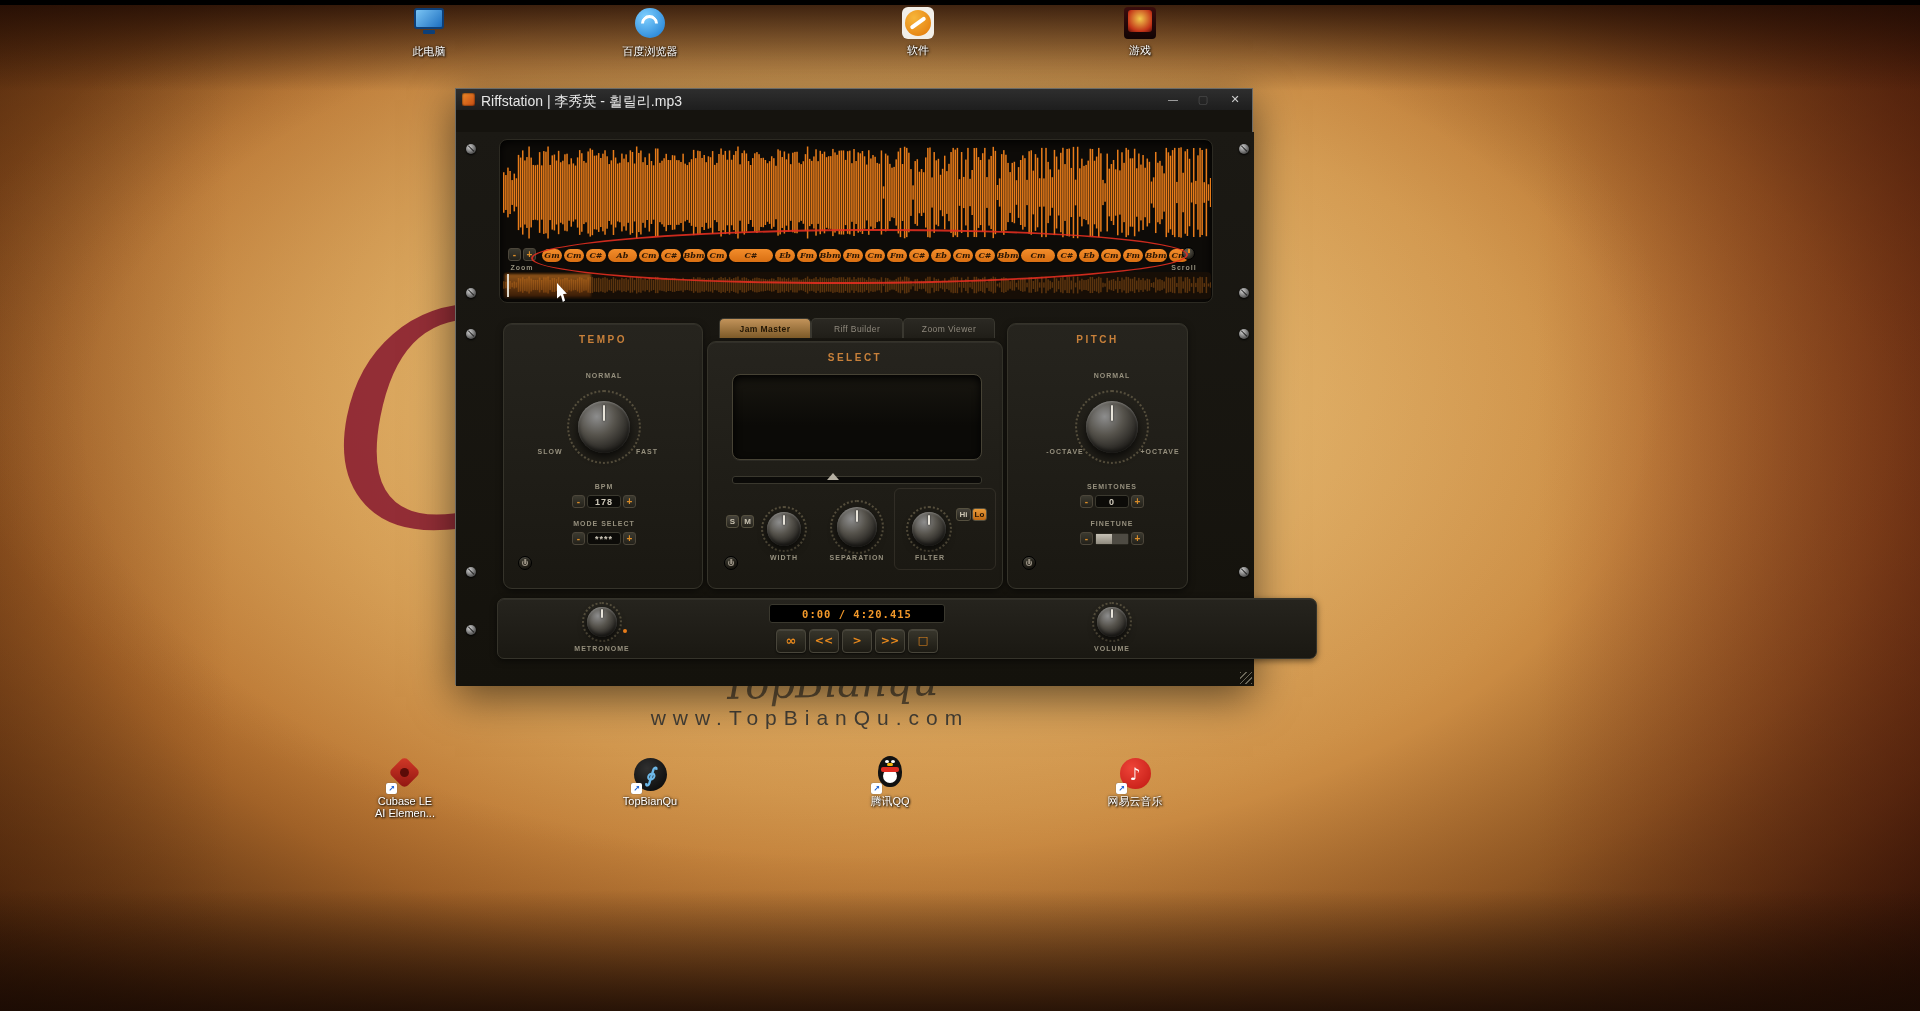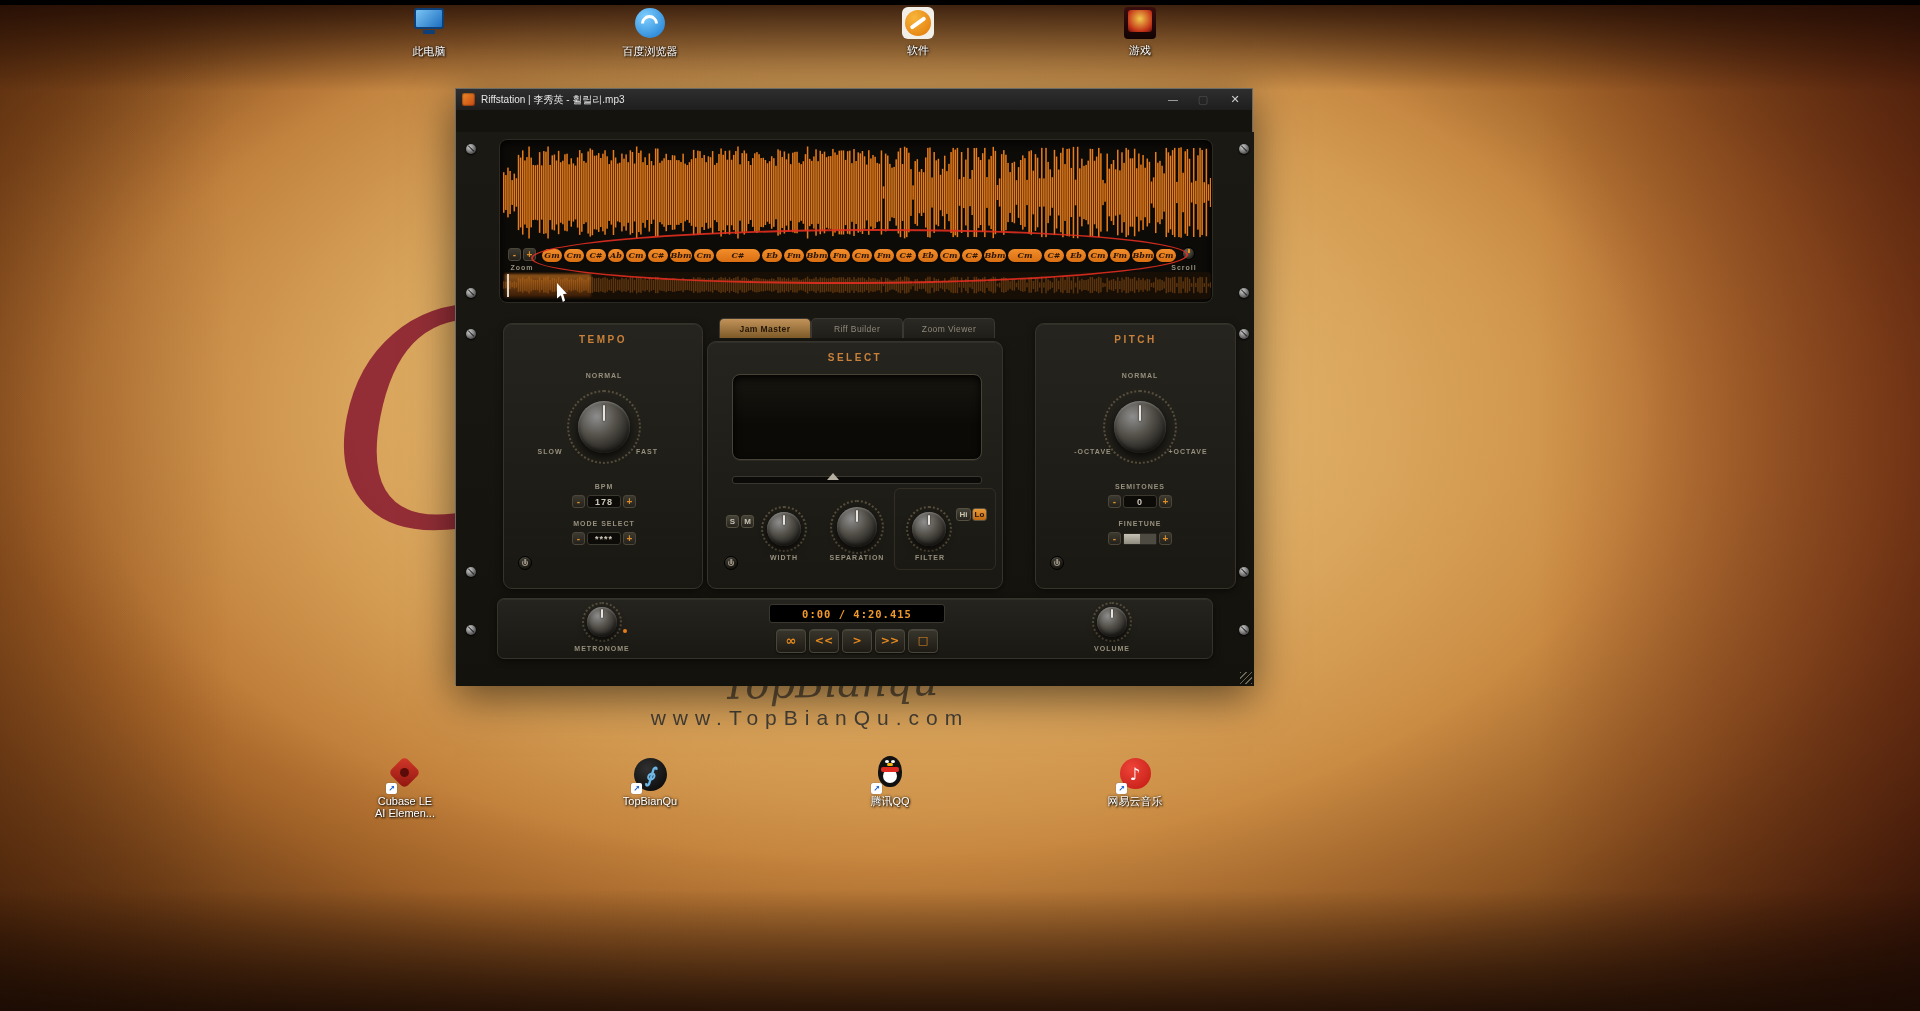--- a/index.html
+++ b/index.html
@@ -31,21 +31,21 @@
   .desk-icon .dlabel { color:#fff; font-size:11px; text-shadow:1px 1px 2px #000, 0 0 3px rgba(0,0,0,.8); white-space:pre-line; line-height:12px; }
   .sc-badge { position:absolute; left:-2px; bottom:-2px; width:11px; height:11px; background:#fff; border-radius:2px;
     color:#1a5fd0; font:bold 8px/11px "DejaVu Sans",sans-serif; text-align:center; box-shadow:0 0 1px #444; }
 
   
   #win { position:absolute; left:455px; top:88px; width:798px; height:597px; z-index:10;
     background:#15130e; border:1px solid #6a6a66; box-shadow:0 12px 40px rgba(0,0,0,.55); }
   .titlebar { position:absolute; left:0; top:0; width:100%; height:21px; background:linear-gradient(#2e2e2e,#1e1e1e); }
   .app-icon { position:absolute; left:6px; top:4px; width:13px; height:13px; border-radius:2px;
     background:linear-gradient(135deg,#f08a28,#c24a12); box-shadow:inset 0 0 2px #000; }
-  .title-text { position:absolute; left:25px; top:4px; font-size:10px; color:#e6e6e6; }
+  .title-text { position:absolute; left:25px; top:4px; font-size:14px; color:#e6e6e6; }
   .win-btn { position:absolute; top:0; width:30px; height:21px; text-align:center; font:11px/21px "DejaVu Sans",sans-serif; color:#cfcfcf; }
   .menubar { position:absolute; left:0; top:21px; width:100%; height:22px; background:#f6f6f4; border-bottom:1px solid #d8d6d0; }
   .menu-item { display:inline-block; padding:0 9px; font-size:11px; color:#222; line-height:22px; }
 
   .content { position:absolute; left:0; top:43px; width:798px; height:554px;
     background:linear-gradient(#1b1914,#14120c); }
 
   .screw { position:absolute; width:10px; height:10px; border-radius:50%;
     background:radial-gradient(circle at 35% 30%, #cfcfcf, #8a8a8a 40%, #3c3c3c 85%); box-shadow:0 1px 2px #000; }
   .screw::after { content:""; position:absolute; left:1px; top:4.2px; width:8px; height:1.4px; background:#222; transform:rotate(45deg); }
@@ -572,21 +572,21 @@
           </svg>
 
         <div class="step-btn" style="position:absolute;left:8px;top:108px">-</div>
         <div class="step-btn" style="position:absolute;left:23px;top:108px">+</div>
         <div class="lbl" style="left:2px;top:124px;width:40px">Zoom</div>
 
         <div class="chord-row">
             <span class="chord-pill" style="width: 20px;">Gm</span>
             <span class="chord-pill" style="width: 20px;">Cm</span>
             <span class="chord-pill" style="width: 20px;">C#</span>
-            <span class="chord-pill" style="width: 16px;">Ab</span>
+            <span class="chord-pill" style="width: 29px;">Ab</span>
             <span class="chord-pill" style="width: 20px;">Cm</span>
             <span class="chord-pill" style="width: 20px;">C#</span>
             <span class="chord-pill" style="width: 22px;">Bbm</span>
             <span class="chord-pill" style="width: 20px;">Cm</span>
             <span class="chord-pill" style="width: 44px;">C#</span>
             <span class="chord-pill" style="width: 20px;">Eb</span>
             <span class="chord-pill" style="width: 20px;">Fm</span>
             <span class="chord-pill" style="width: 22px;">Bbm</span>
             <span class="chord-pill" style="width: 20px;">Fm</span>
             <span class="chord-pill" style="width: 20px;">Cm</span>
@@ -997,21 +997,21 @@
         <div style="position:absolute;left:186px;top:146px;width:102px;height:82px;border:1px solid rgba(120,110,95,.22);border-radius:6px"></div>
         <div class="tickring" style="left:198px;top:164px;width:46px;height:46px"></div>
         <div class="knob" style="left:204px;top:170px;width:34px;height:34px"></div>
         <div class="lbl" style="left:192px;top:212px;width:60px">FILTER</div>
         <div class="sm-btn" style="left:248px;top:166px;width:15px">Hi</div>
         <div class="sm-btn lit" style="left:264px;top:166px;width:15px">Lo</div>
 
         <div class="power" style="left:16px;top:214px"></div>
       </div>
 
-      <div class="rack-panel" style="left:579px;top:191px;width:201px;height:266px">
+      <div class="rack-panel" style="left:551px;top:191px;width:181px;height:266px">
         <div class="sec-title" style="top:10px">PITCH</div>
         <div class="lbl" style="left:74px;top:48px;width:60px">NORMAL</div>
         <div class="tickring" style="left:67px;top:66px;width:74px;height:74px"></div>
         <div class="knob" style="left:78px;top:77px;width:52px;height:52px"></div>
         <div class="lbl" style="left:12px;top:124px;width:90px">-OCTAVE</div>
         <div class="lbl" style="left:107px;top:124px;width:90px">+OCTAVE</div>
         <div class="lbl" style="left:59px;top:159px;width:90px">SEMITONES</div>
         <div class="stepper" style="left:72px;top:171px">
           <div class="step-btn">-</div>
           <div class="step-val">0</div>
@@ -1022,21 +1022,21 @@
           <div class="step-btn">-</div>
           <div style="width:34px;height:12px;border:1px solid #2a2820;border-radius:2px;display:flex;flex:none">
             <div style="width:17px;background:linear-gradient(#c6c1b5,#8f8a7e)"></div>
             <div style="width:17px;background:#4e4b43"></div>
           </div>
           <div class="step-btn">+</div>
         </div>
         <div class="power" style="left:14px;top:232px"></div>
       </div>
 
-      <div class="rack-panel" style="left:41px;top:466px;width:716px;height:61px;border-radius:7px">
+      <div class="rack-panel" style="left:41px;top:466px;width:820px;height:61px;border-radius:7px">
         <div class="tickring" style="left:84px;top:3px;width:40px;height:40px"></div>
         <div class="knob" style="left:89px;top:8px;width:30px;height:30px"></div>
         <div style="position:absolute;left:125px;top:30px;width:4px;height:4px;border-radius:50%;background:#e87c1a"></div>
         <div class="lbl" style="left:64px;top:46px;width:80px">METRONOME</div>
 
         <div class="time-display">0:00 / 4:20.415</div>
 
         <div style="position:absolute;left:278px;top:30px;display:flex;gap:3px">
           <div class="tp-btn" style="font-size:13px">∞</div>
           <div class="tp-btn">&lt;&lt;</div>

